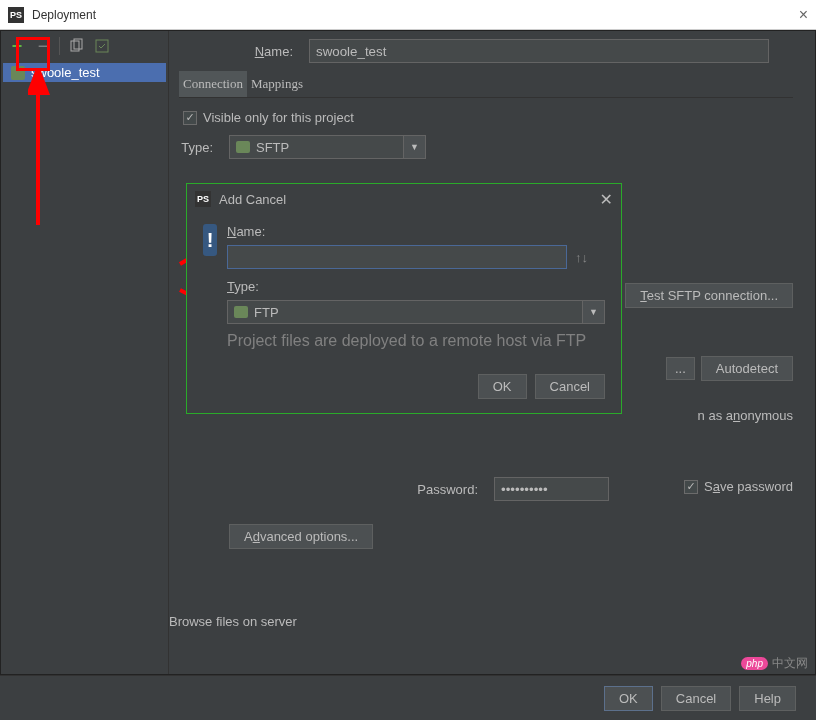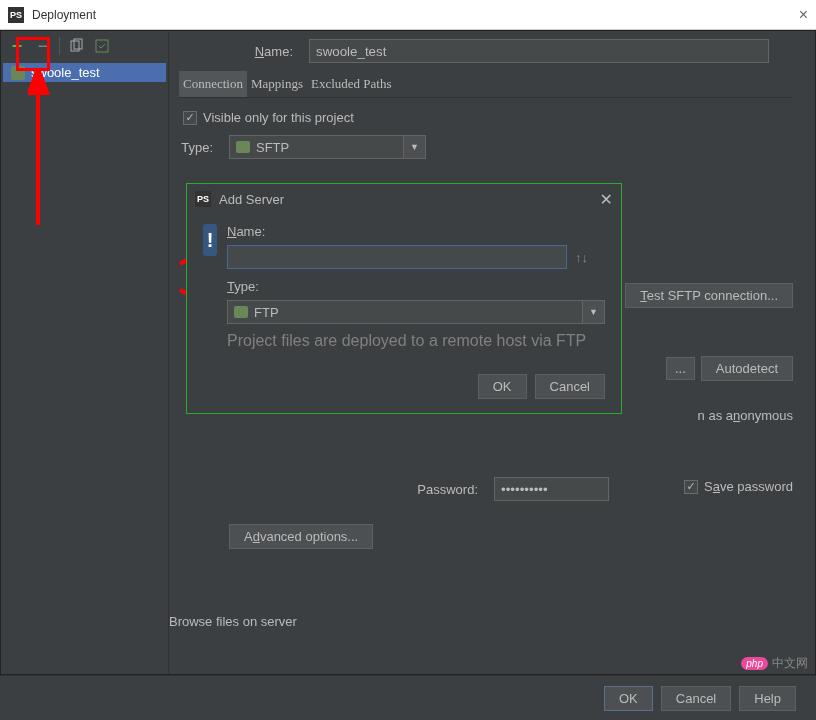--- a/index.html
+++ b/index.html
@@ -121,21 +121,20 @@
   </div>
 
   <div class="content">
     <div class="row">
       <div class="row-lbl"><span class="u">N</span><span>ame:</span></div>
       <input class="ipt name-ipt" value="swoole_test" style="">
     </div>
     <div class="tabs">
       <div class="tab active">Connection</div>
       <div class="tab">Mappings</div>
-      <div class="tab">Excluded Paths</div>
     </div>
     <div class="chk-row">
       <div class="chk">✓</div>
       <span>Visible only for this project</span>
     </div>
     <div class="row">
       <div class="row-lbl" style="width:50px;">Type:</div>
       <div class="type-select">
         <div class="ipt type-ipt">
             <span class="ftp-icon"></span>
@@ -175,21 +174,21 @@
 <div class="footer">
   <button class="btn ok">OK</button>
   <button class="btn">Cancel</button>
   <button class="btn">Help</button>
 </div>
 
 <div class="dialog">
   <div class="dialog-title">
     <div class="dialog-title-left">
       <div class="dialog-icon">PS</div>
-      <span>Add Server</span>
+      <span>Add Cancel</span>
     </div>
     <div class="dialog-close">✕</div>
   </div>
   <div class="dialog-body">
     <div class="dialog-ico-lbl">
       <div class="info-icon">!</div>
       <div style="flex:1;">
         <div class="dialog-row"><span class="u">N</span>ame:</div>
         <div style="display:flex; align-items:center;">
           <input class="ipt dialog-name-ipt" style="">

